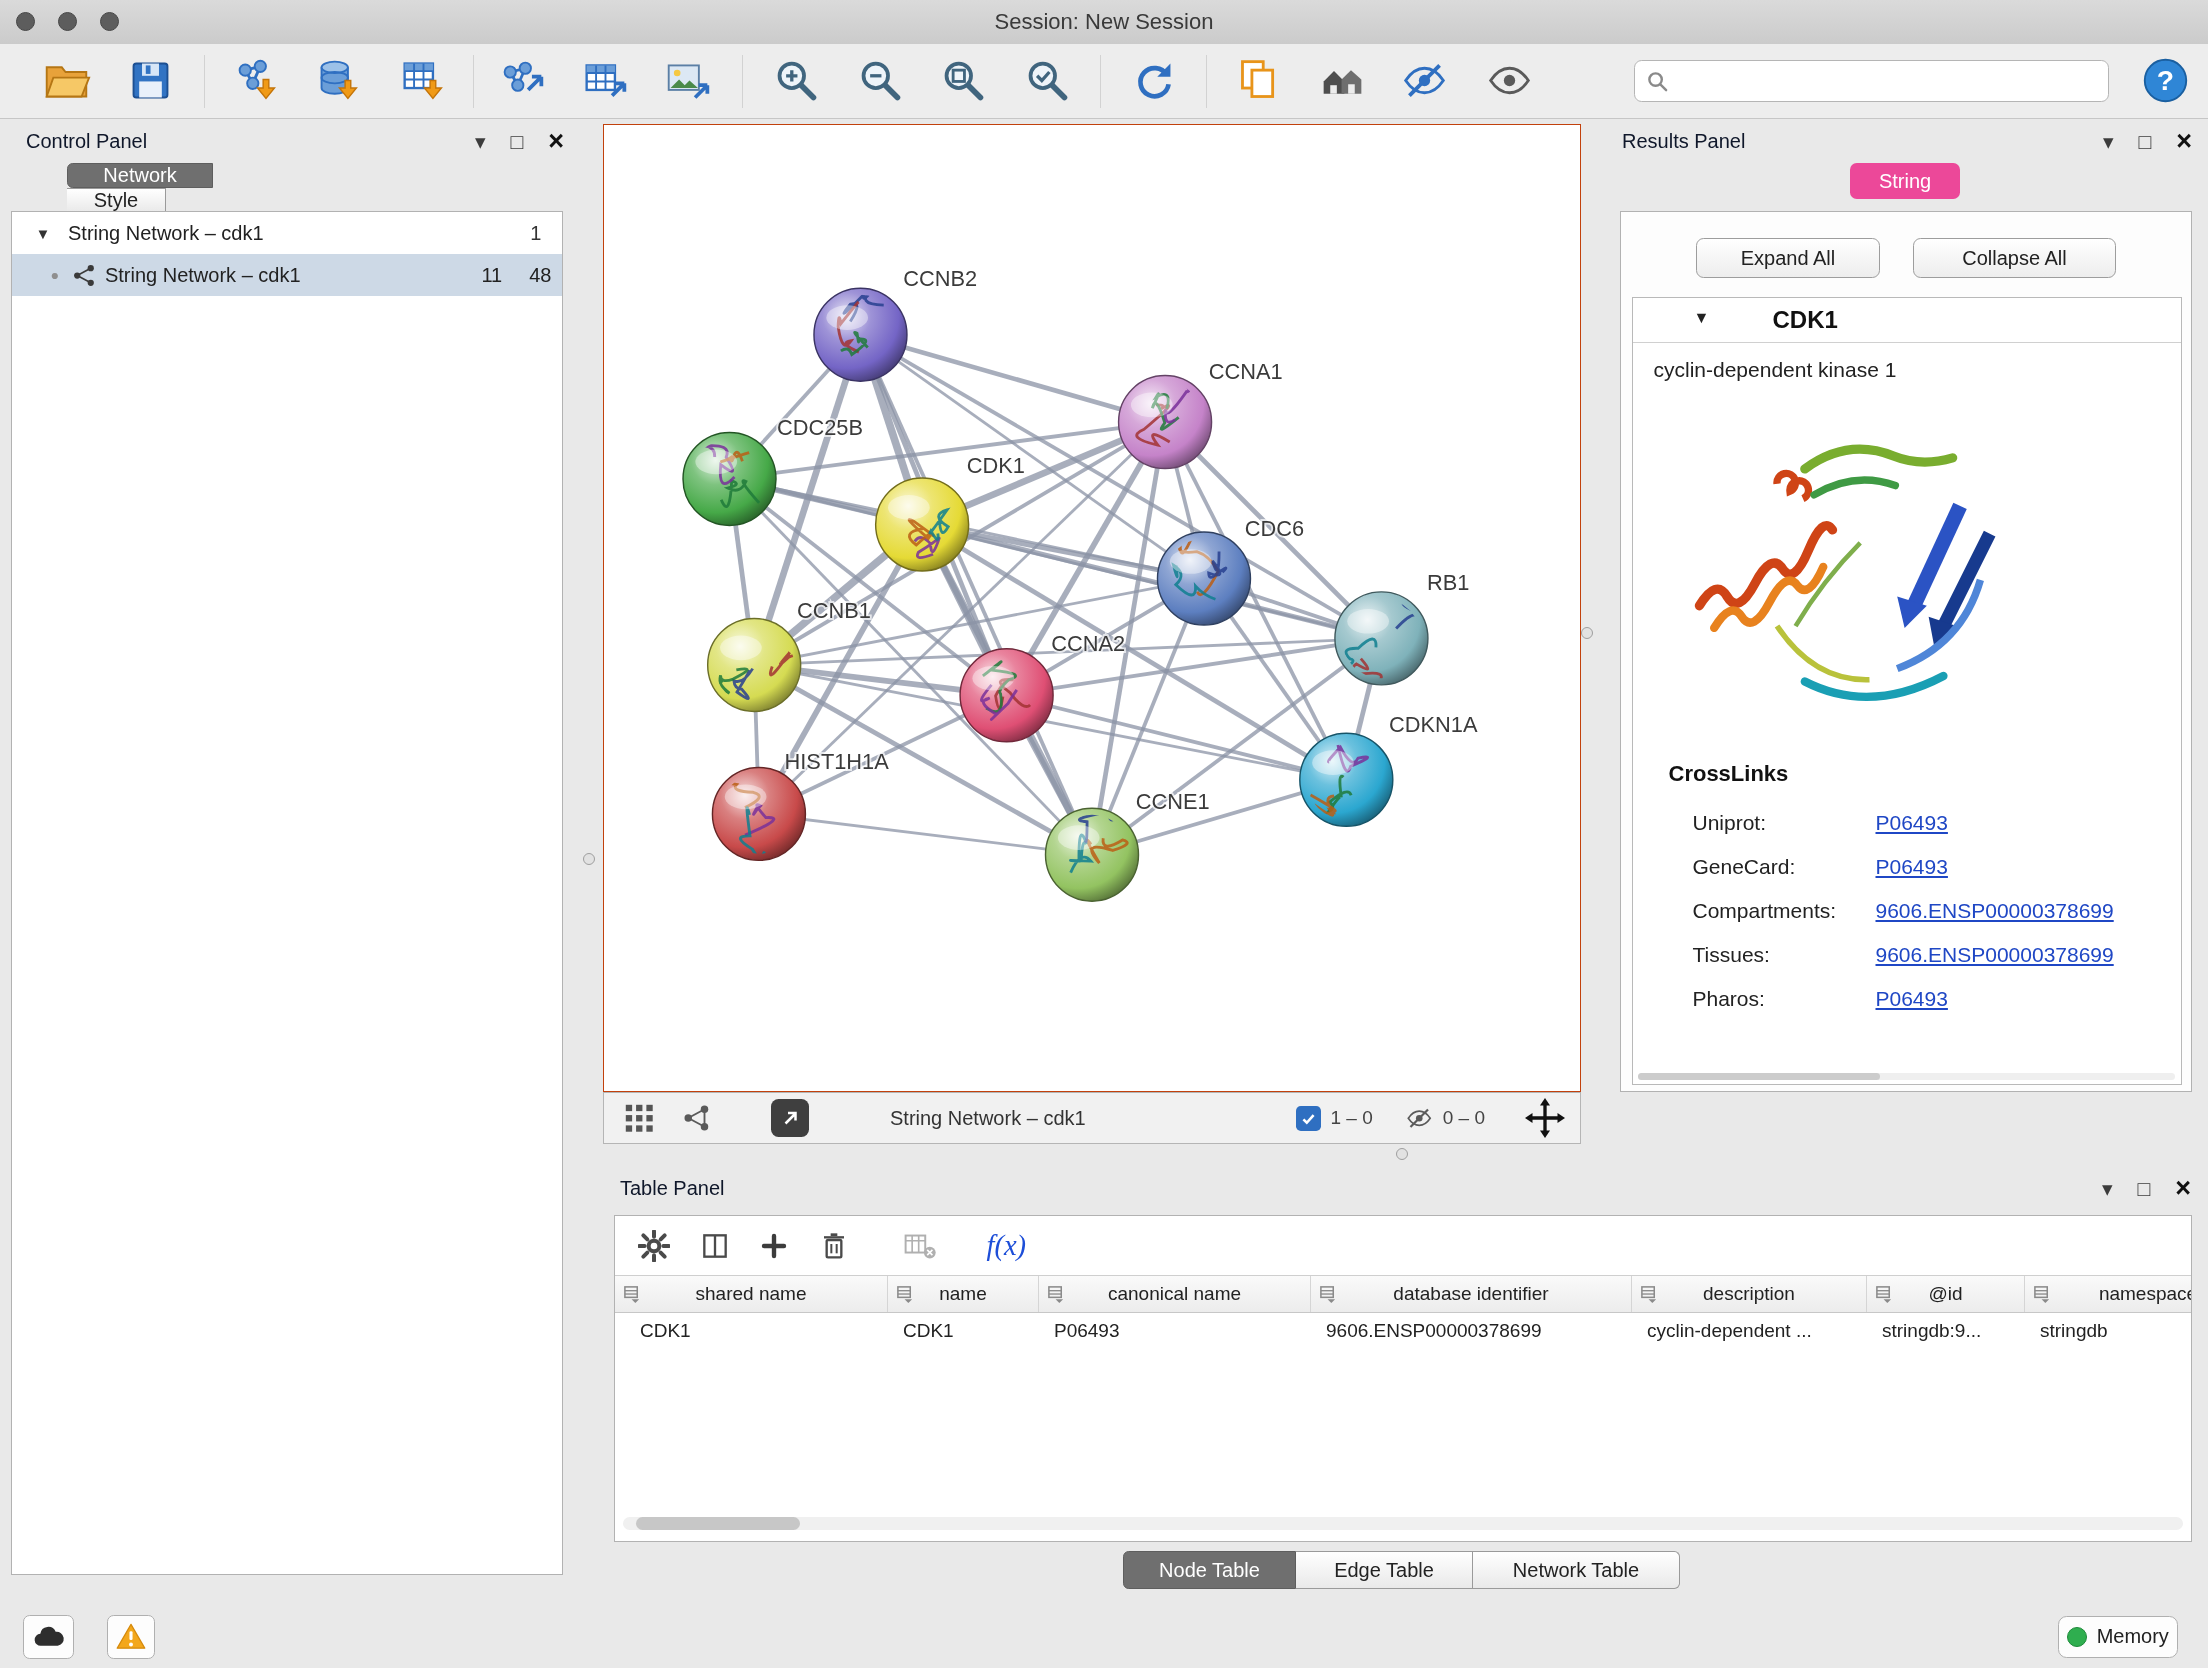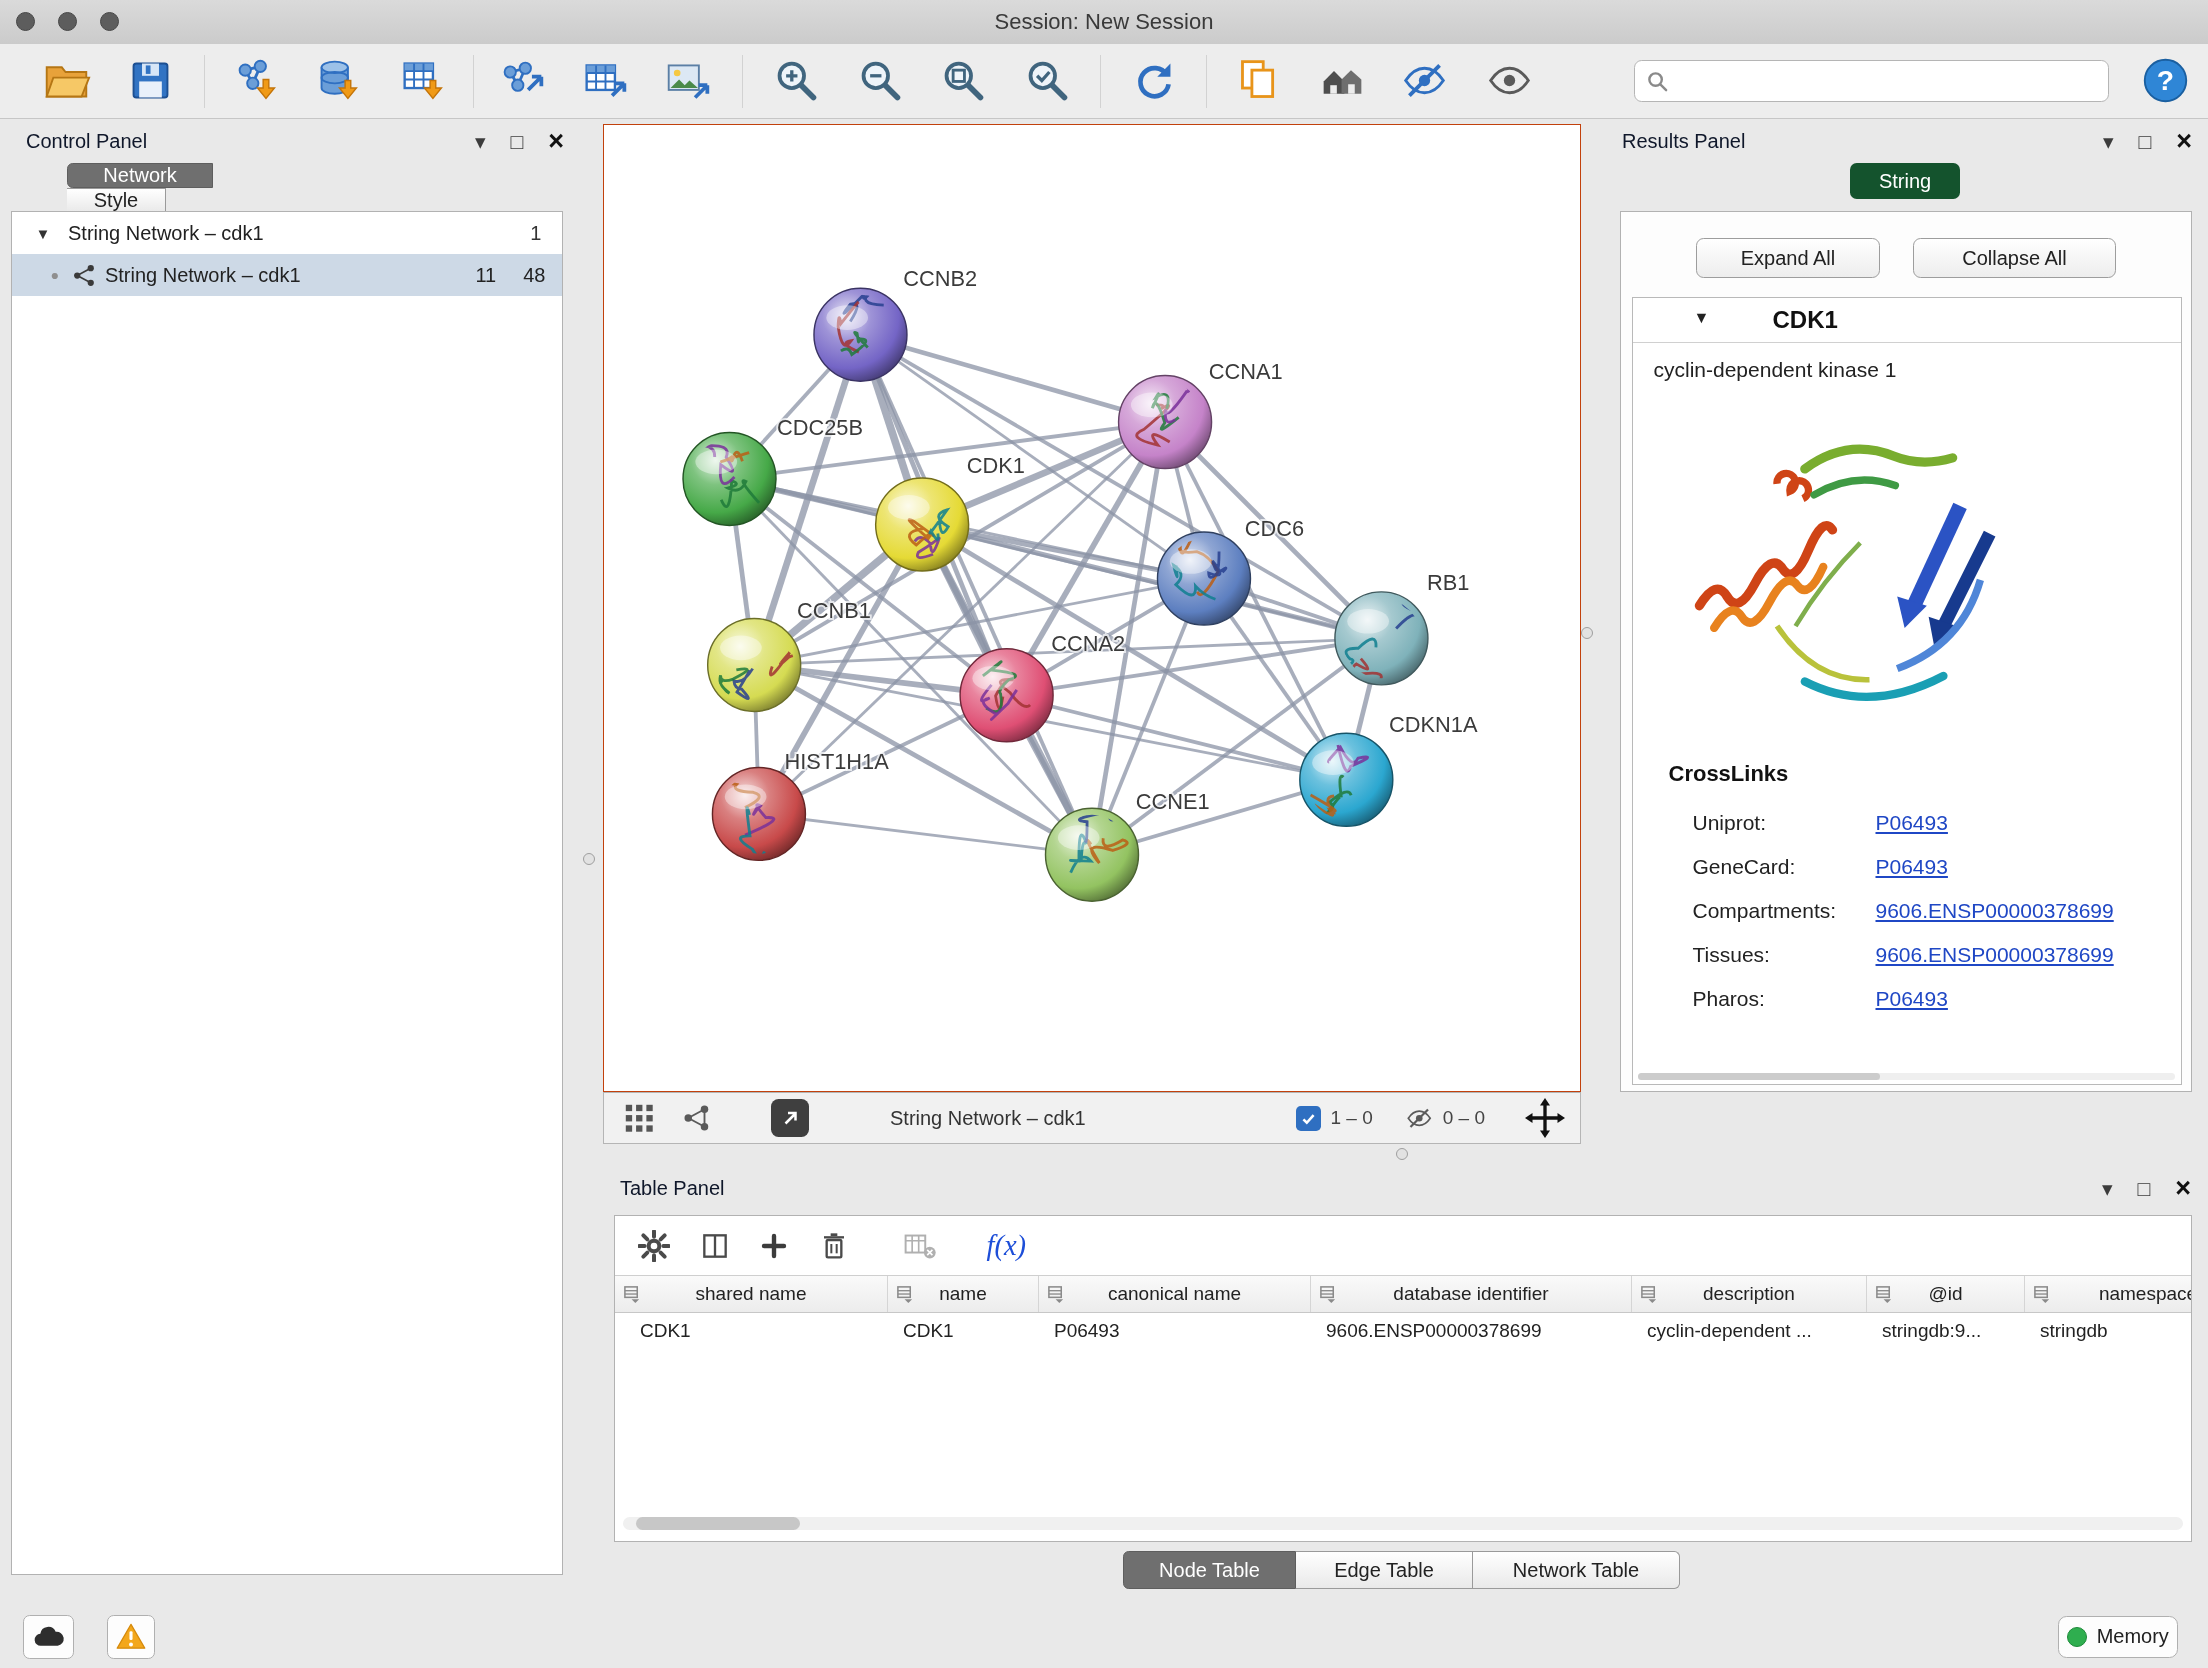--- a/index.html
+++ b/index.html
@@ -40,35 +40,35 @@
   .cp-box{position:absolute;left:11.4px;top:211px;width:552px;height:1364px;background:#fff;
     border:1px solid #b2b2b2;box-sizing:border-box;}
   .cp-status{height:49px;display:flex;align-items:center;padding:5.7px 13.3px 0 17px;gap:9.5px;}
   .cp-status-text{flex:1;text-align:center;font-size:20px;color:#222;}
   .tree-row{height:42px;display:flex;align-items:center;font-size:20px;}
   .tree-row .tri{width:25px;margin-left:23px;font-size:15px;color:#333;}
   .tree-label{margin-left:7.6px;}
   .tree-count{margin-left:auto;padding-right:21px;color:#333;}
   .tree-row.child{background:#cdd9e6;}
   .tree-row.child .bullet{margin-left:38px;color:#8f8f8f;font-size:14.3px;}
-  .tree-nums{margin-left:auto;display:flex;gap:27px;padding-right:17px;color:#222;}
+  .tree-nums{margin-left:auto;display:flex;gap:27px;padding-right:11px;color:#222;}
   
   .net-canvas{position:absolute;left:603px;top:124px;width:978px;height:968px;background:#fff;
     border:1px solid #c2410c;box-sizing:border-box;}
   .node-label{font-size:23px;fill:#3b3b3b;paint-order:stroke;stroke:#ffffff;stroke-width:4px;stroke-opacity:.7;
     font-family:"Liberation Sans","DejaVu Sans",sans-serif;}
   .strip{position:absolute;left:603px;top:1092px;width:978px;height:52px;background:#f1f1f1;
     border:1px solid #b5b5b5;box-sizing:border-box;display:flex;align-items:center;padding:0 15px 0 21px;}
   .strip-name{font-size:20px;color:#333;margin-left:81px;}
   .strip-num{font-size:19px;color:#444;margin-left:9.5px;}
   .chk{width:25px;height:25px;background:#2f6fc1;border-radius:4.8px;display:flex;align-items:center;justify-content:center;margin-left:auto;}
   .export-btn{width:38px;height:38px;background:#3f3f3f;border-radius:7.6px;display:flex;align-items:center;justify-content:center;margin-left:59px;}
   
   .rp-title-row{position:absolute;left:1622px;top:125px;width:570px;height:32px;display:flex;align-items:center;justify-content:space-between;}
-  .string-tab{position:absolute;left:1850px;top:163px;width:110px;height:36px;background:#14532d;color:#fff;
+  .string-tab{position:absolute;left:1850px;top:163px;width:110px;height:36px;background:#ec4899;color:#fff;
     border-radius:6.7px;display:flex;align-items:center;justify-content:center;font-size:20px;}
   .rp-box{position:absolute;left:1620px;top:211px;width:572px;height:881px;background:#fdfdfd;
     border:1px solid #b2b2b2;box-sizing:border-box;}
   .rp-btn{position:absolute;height:40px;border:1px solid #9d9d9d;border-radius:7.6px;
     background:linear-gradient(#ffffff,#ededed);display:flex;align-items:center;justify-content:center;
     font-size:20px;color:#222;box-sizing:border-box;}
   .rp-inner{position:absolute;left:10.5px;top:85px;width:550px;height:788px;background:#fff;
     border:1px solid #b9b9b9;box-sizing:border-box;}
   .rp-head{position:relative;height:44px;border-bottom:1px solid #d0d0d0;}
   .rp-head .tri{position:absolute;left:61px;top:11.4px;font-size:16px;color:#222;}

